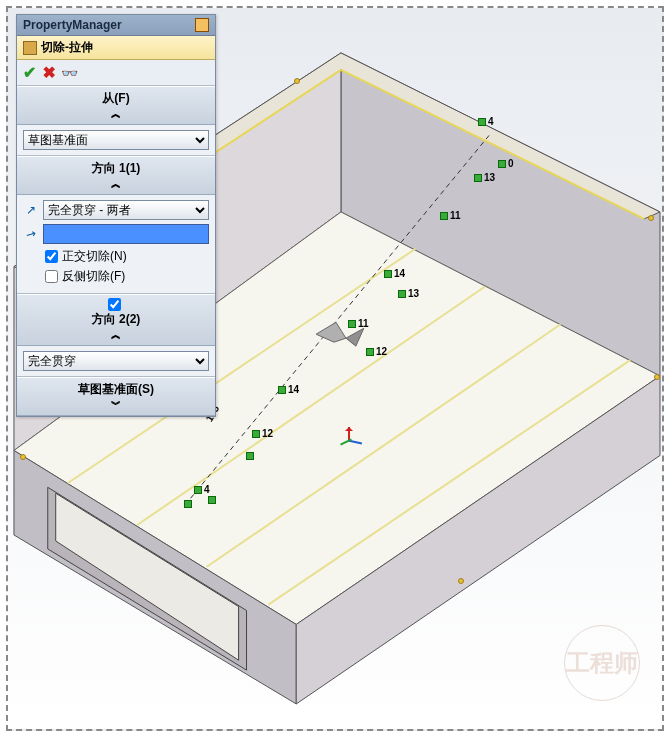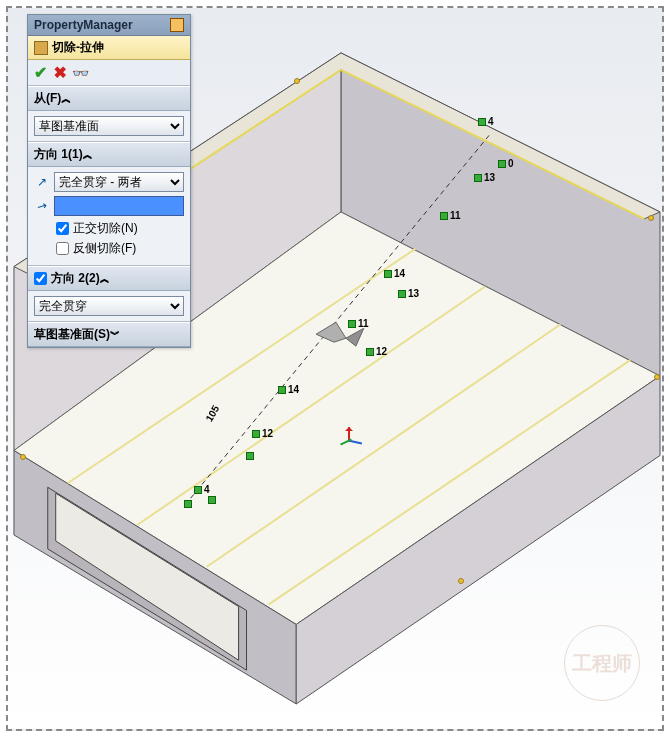--- a/index.html
+++ b/index.html
@@ -1,32 +1,32 @@
 <!DOCTYPE html>
 <html><head>
 <meta charset="utf-8">
 <style>
 * { box-sizing: border-box; margin: 0; padding: 0; }
 body { font-family: "Microsoft YaHei", Arial, sans-serif; font-size: 12px; background: #fff; width: 670px; height: 737px; position: relative; overflow: hidden; }
 .viewport { position: absolute; inset: 6px; border: 2px dashed #888; background: linear-gradient(180deg, #e8ebf0, #fff); }
 .model-area { position: absolute; inset: 0; }
 
 
-.pm { position: absolute; left: 19px; top: 6px; width: 164px; background: #e9eef4; border: 1px solid #7a8aa0; box-shadow: 1px 1px 3px rgba(0,0,0,.2); }
+.pm { position: absolute; left: 8px; top: 6px; width: 200px; background: #e9eef4; border: 1px solid #7a8aa0; box-shadow: 1px 1px 3px rgba(0,0,0,.2); }
 .pm-titlebar { background: linear-gradient(#9db3cc, #8aa0bb); border-bottom: 1px solid #6d7d92; padding: 3px 6px; font-weight: bold; color: #1a2a3f; display: flex; align-items: center; }
 .pm-titlebar .spacer { flex: 1; }
 .pin-icon { width: 14px; height: 14px; border: 1px solid #8a4a00; background: #f5c060; margin-left: 2px; }
 .feature-bar { background: linear-gradient(#fff3c8, #f5e49d); border-bottom: 1px solid #c0aa5e; padding: 3px 6px; display: flex; align-items: center; gap: 4px; font-weight: bold; }
 .feat-icon { width: 14px; height: 14px; background: #d9a84a; border: 1px solid #8a6a20; }
 .confirm-row { padding: 3px 6px; display: flex; gap: 6px; align-items: center; background: #e9eef4; border-bottom: 1px solid #b0bcc8; }
 .ok-icon { color: #2a9a2a; font-size: 16px; font-weight: bold; cursor: pointer; }
 .cancel-icon { color: #d02020; font-size: 16px; font-weight: bold; cursor: pointer; }
 .preview-icon { color: #3a7ad0; font-size: 14px; cursor: pointer; }
 
-.group-hdr { background: linear-gradient(#dfe6ef, #c8d2de); border-top: 1px solid #fff; border-bottom: 1px solid #9aaabe; padding: 3px 6px; font-weight: bold; cursor: pointer; display: flex; align-items: center; }
+.group-hdr { background: linear-gradient(#dfe6ef, #c8d2de); border-top: 1px solid #fff; border-bottom: 1px solid #9aaabe; padding: 3px 6px; font-weight: bold; cursor: pointer; display: flex; align-items: center; flex-direction: column; }
 .group-hdr .chev { float: right; font-size: 10px; }
 .group-body { background: #eef2f6; padding: 5px 6px; border-bottom: 1px solid #b0bcc8; }
 .row { display: flex; align-items: center; gap: 4px; margin-bottom: 4px; }
 .row:last-child { margin-bottom: 0; }
 select { flex: 1; font-size: 12px; height: 20px; border: 1px solid #7a8aa0; background: linear-gradient(#fff, #e0e5ec); }
 .field-icon { width: 16px; height: 16px; display: inline-flex; align-items: center; justify-content: center; font-size: 12px; }
 .rev { color: #0a5aa0; }
 .draft { color: #0a5aa0; transform: rotate(30deg); }
 .chk { display: flex; align-items: center; gap: 4px; margin: 3px 0 3px 22px; }
 .chk input { margin: 0; }
@@ -36,21 +36,21 @@
 .triad .z { position: absolute; left: 10px; top: -6px; width: 2px; height: 14px; background: #d02020; }
 .triad .z::after { content:""; position:absolute; left:-3px; top:-4px; border:4px solid transparent; border-bottom-color:#d02020; }
 .triad .x { position: absolute; left: 10px; top: 8px; width: 14px; height: 2px; background: #2060d0; transform: rotate(12deg); }
 .triad .y { position: absolute; left: 2px; top: 8px; width: 12px; height: 2px; background: #20a030; transform: rotate(-25deg); }
 
 .handle { position: absolute; width: 8px; height: 8px; background: #3aaa3a; border: 1px solid #0a6a0a; }
 .handle-lbl { position: absolute; font-size: 10px; font-weight: bold; white-space: nowrap; }
 .dim-lbl { position: absolute; font-size: 10px; font-weight: bold; transform: rotate(-60deg); }
 .yellow-dot { position: absolute; width: 6px; height: 6px; background: #e8c030; border: 1px solid #a08020; border-radius: 50%; }
 
-.watermark { position: absolute; right: 22px; bottom: 28px; width: 76px; height: 76px; border: 1px solid #e0d0c8; border-radius: 50%; display: flex; align-items: center; justify-content: center; color: #e8d8d0; font-size: 20px; font-weight: bold; opacity: .8; }
+.watermark { position: absolute; right: 22px; bottom: 28px; width: 76px; height: 76px; border: 1px solid #e0d0c8; border-radius: 50%; display: flex; align-items: center; justify-content: center; color: #e8d8d0; font-size: 24px; font-weight: bold; opacity: .8; }
 </style>
 </head>
 <body>
 
 <div class="viewport">
 
   <div class="model-area">
     <svg width="100%" height="100%" viewBox="0 0 658 725">
 
       <polygon points="6,445 290,620 656,370 656,205 335,45 6,260" fill="#f2f1ea" stroke="none"></polygon>

